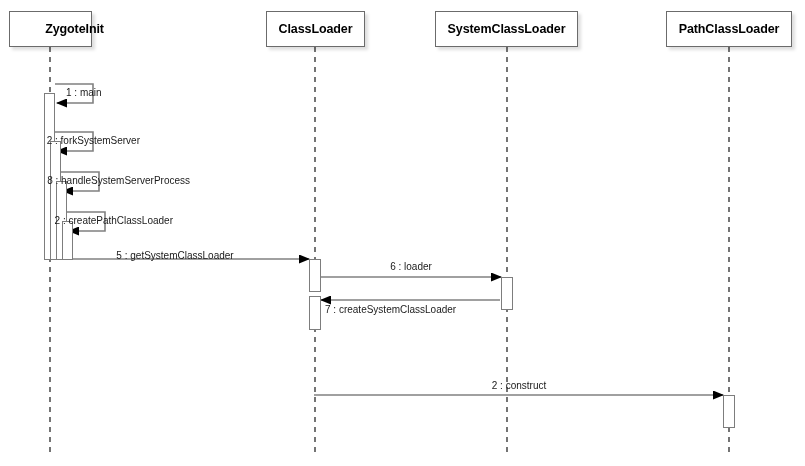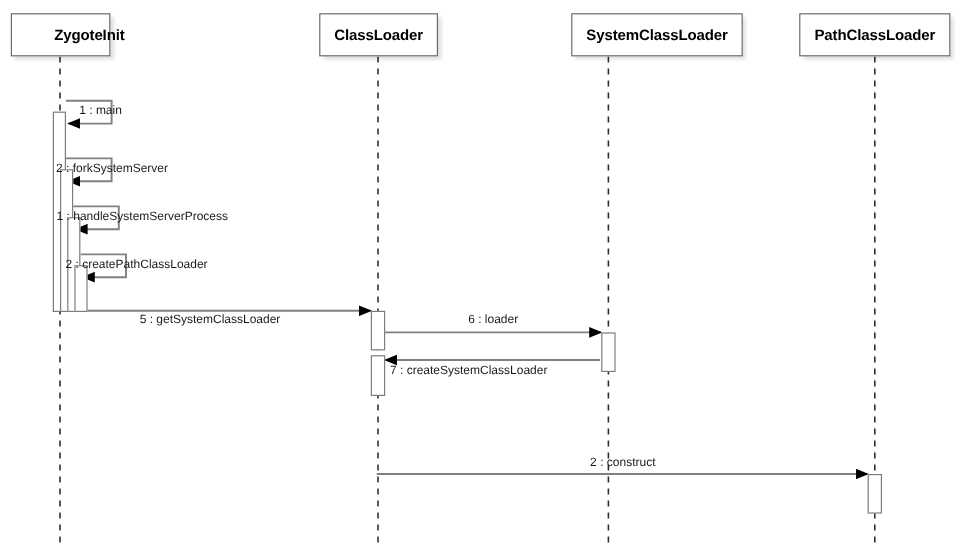--- a/index.html
+++ b/index.html
@@ -91,41 +91,41 @@
       </g>
   </svg>
 
   <div id="participant-layer">
       <div class="participant-box" style="left: 9px; top: 11px; width: 83px; height: 36px; padding-left: 48px;">
         <span class="participant-label">ZygoteInit</span>
       </div>
       <div class="participant-box" style="left: 266px; top: 11px; width: 99px; height: 36px;">
         <span class="participant-label">ClassLoader</span>
       </div>
-      <div class="participant-box" style="left: 435px; top: 11px; width: 143px; height: 36px; margin-left: 41px;">
+      <div class="participant-box" style="left: 435px; top: 11px; width: 143px; height: 36px;">
         <span class="participant-label">SystemClassLoader</span>
       </div>
       <div class="participant-box" style="left: 666px; top: 11px; width: 126px; height: 36px;">
         <span class="participant-label">PathClassLoader</span>
       </div>
     </div>
   <div id="activation-layer">
       <div class="activation" style="left: 44px; top: 93px; width: 11px; height: 167px;"></div>
       <div class="activation" style="left: 50px; top: 141px; width: 11px; height: 119px;"></div>
       <div class="activation" style="left: 56px; top: 181px; width: 11px; height: 79px;"></div>
       <div class="activation" style="left: 62px; top: 221px; width: 11px; height: 39px;"></div>
       <div class="activation" style="left: 309px; top: 259px; width: 12px; height: 33px;"></div>
       <div class="activation" style="left: 309px; top: 296px; width: 12px; height: 34px;"></div>
       <div class="activation" style="left: 501px; top: 277px; width: 12px; height: 33px;"></div>
       <div class="activation" style="left: 723px; top: 395px; width: 12px; height: 33px;"></div>
     </div>
   <div id="label-layer">
       <div class="msg-label" style="left: 66px; top: 86px;">1 : main</div>
       <div class="msg-label end-at" style="left: 140px; top: 134px;">2 : forkSystemServer</div>
-      <div class="msg-label end-at" style="left: 190px; top: 174px;">1 : handleSystemServerProcess</div>
+      <div class="msg-label end-at" style="left: 190px; top: 174px;">8 : handleSystemServerProcess</div>
       <div class="msg-label end-at" style="left: 173px; top: 214px;">2 : createPathClassLoader</div>
-      <div class="msg-label" style="left: 175px; top: 260px; transform: translateX(-50%);">5 : getSystemClassLoader</div>
+      <div class="msg-label" style="left: 175px; top: 249px; transform: translateX(-50%);">5 : getSystemClassLoader</div>
       <div class="msg-label" style="left: 411px; top: 260px; transform: translateX(-50%);">6 : loader</div>
       <div class="msg-label" style="left: 325px; top: 303px;">7 : createSystemClassLoader</div>
       <div class="msg-label" style="left: 519px; top: 379px; transform: translateX(-50%);">2 : construct</div>
     </div>
 
 </div>
 
 </body></html>

